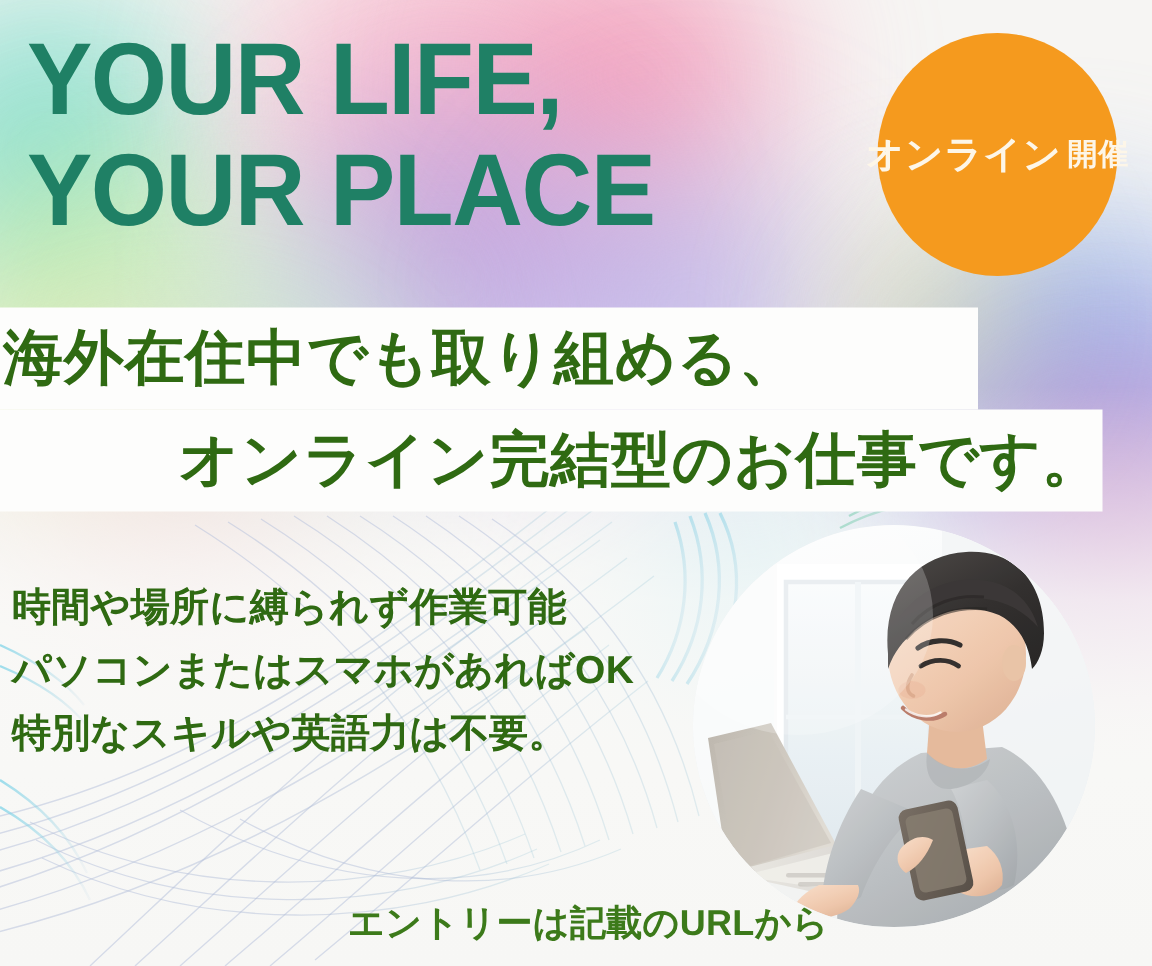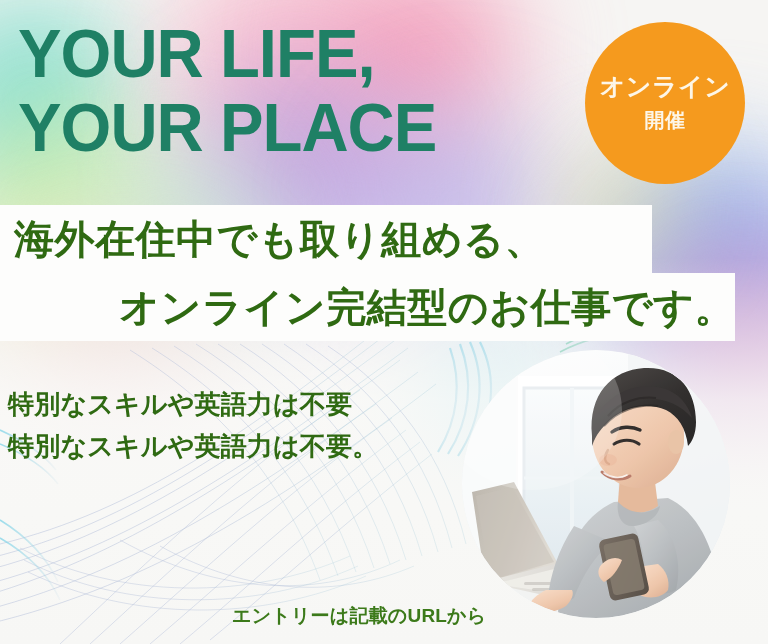--- a/index.html
+++ b/index.html
@@ -150,21 +150,21 @@
   .badge {
     position: absolute;
     left: 585px;
     top: 22px;
     width: 160px;
     height: 162px;
     border-radius: 50%;
     background: #f59a1e;
     z-index: 8;
     display: flex;
-    flex-direction: column;
+    flex-direction: row;
     align-items: center;
     justify-content: center;
     gap: 4px;
   }
   .badge-line {
     color: #fdf6e8;
     font-weight: 700;
     font-size: 25px;
     line-height: 30px;
     letter-spacing: 0.5px;
@@ -189,21 +189,21 @@
   .panel-2 {
     left: 0; top: 273px;
     width: 735px; height: 68px; justify-content: flex-end;
   }
   .panel-text {
     color: #2f6a12;
     font-weight: 700;
     font-size: 40px;
     line-height: 46px;
     letter-spacing: 0.5px;
-    padding-left: 14px;
+    padding-left: 2px;
     white-space: nowrap;
   }
 
   
   .bullets {
     position: absolute;
     left: 8px;
     top: 383px;
     z-index: 6;
   }
@@ -236,21 +236,21 @@
   }
 
   
   .entry {
     position: absolute;
     left: 232px;
     top: 600px;
     z-index: 9;
     color: #3c7a1a;
     font-weight: 700;
-    font-size: 19px;
+    font-size: 24px;
     line-height: 32px;
     letter-spacing: 0.2px;
     white-space: nowrap;
   }
 </style>
 </head>
 <body>
 
 <div class="banner">
 
@@ -358,21 +358,22 @@
   </div>
 
   <div class="panel panel-1">
     <span class="panel-text">海外在住中でも取り組める、</span>
   </div>
   <div class="panel panel-2">
     <span class="panel-text">オンライン完結型のお仕事です。</span>
   </div>
 
   <div class="bullets">
-    <span class="bullet-line">特別なスキルや英語力は不要</span>
+    <span class="bullet-line">時間や場所に縛られず作業可能</span>
+    <span class="bullet-line">パソコンまたはスマホがあればOK</span>
     <span class="bullet-line">特別なスキルや英語力は不要。</span>
   </div>
 
   <div class="photo-circle">
     <svg class="photo-svg" viewBox="0 0 268 268">
       <defs>
         <linearGradient id="roomBg" x1="0" y1="0" x2="0.3" y2="1">
           <stop offset="0%" stop-color="#ffffff"></stop>
           <stop offset="55%" stop-color="#f3f6f7"></stop>
           <stop offset="100%" stop-color="#e7edf0"></stop>

